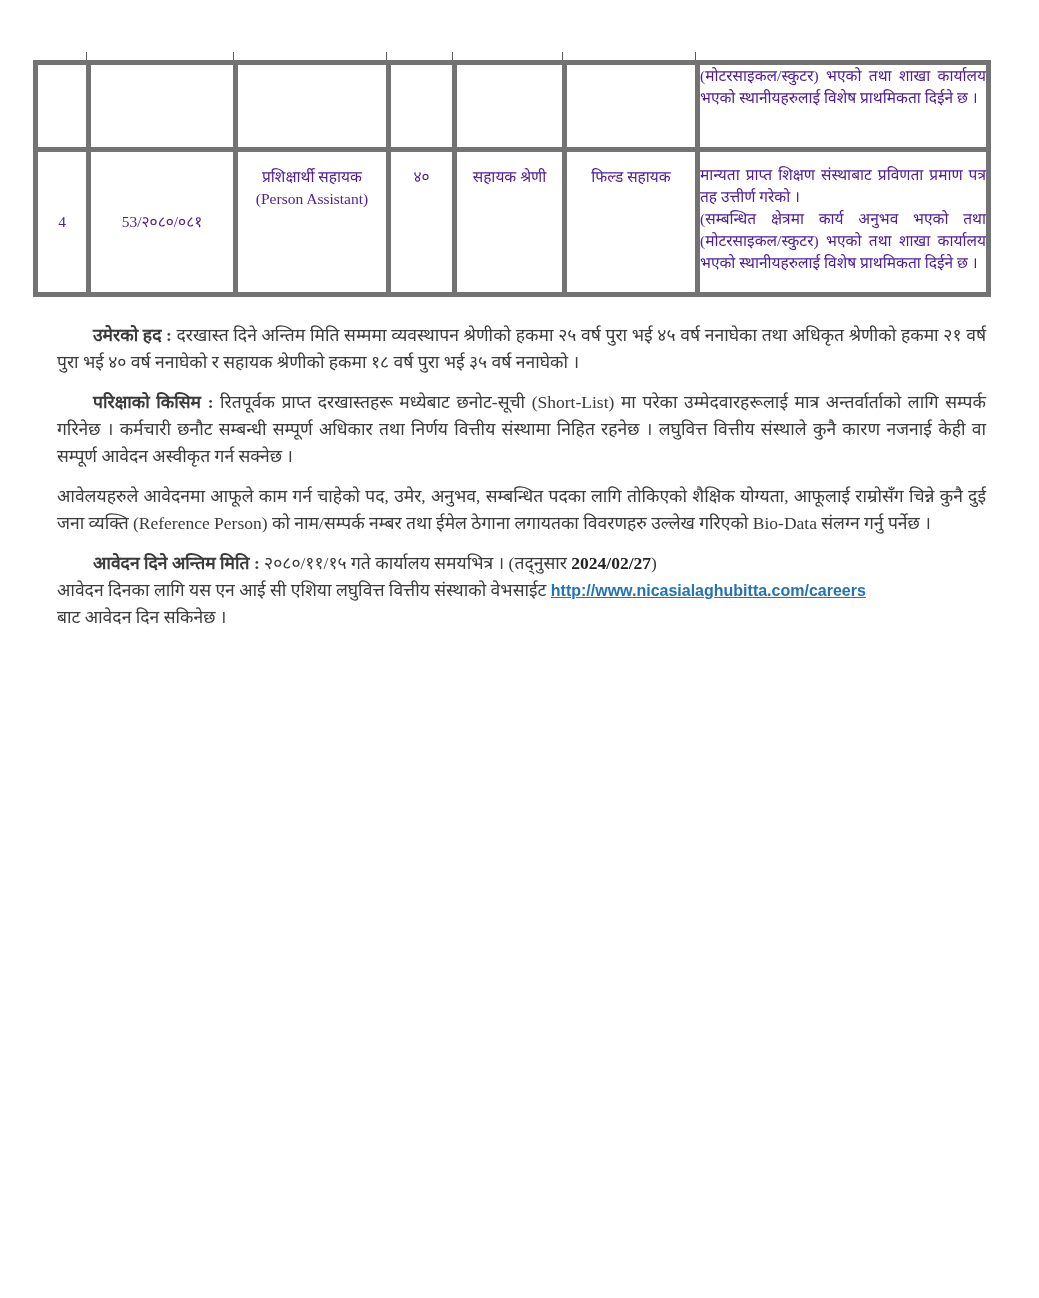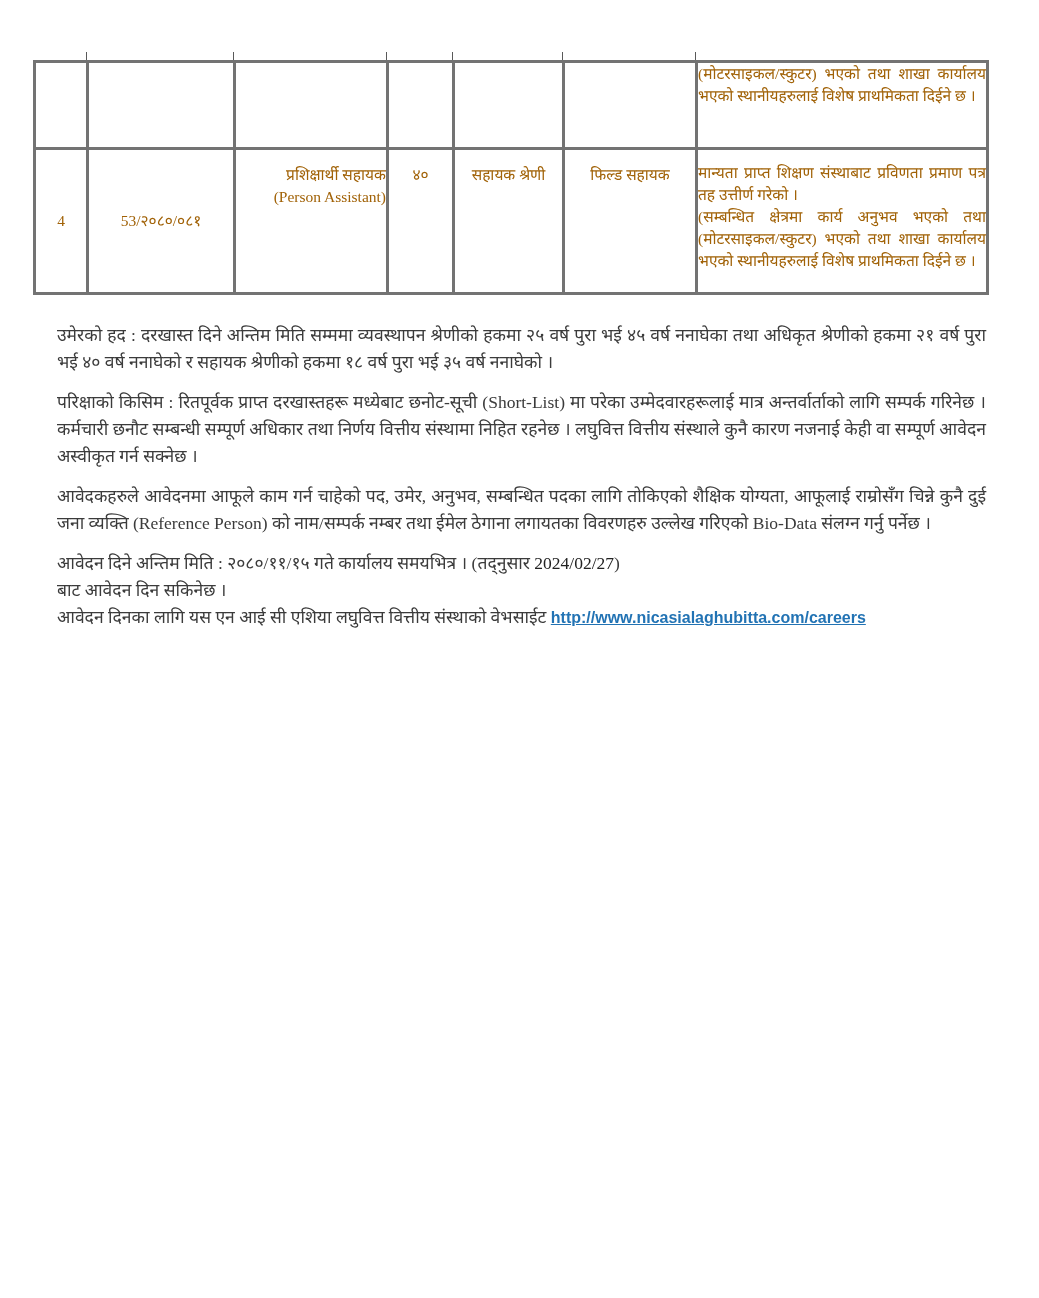--- a/index.html
+++ b/index.html
@@ -16,44 +16,44 @@
   
   table.vacancy {
     position: absolute;
     left: 33px;
     top: 60px;
     width: 953px;
     border-collapse: collapse;
     table-layout: fixed;
   }
   table.vacancy td {
-    border: 3px solid #737373;
+    border: 5px solid #737373;
     font-size: 15.5px;
     line-height: 22px;
-    color: #a16207;
+    color: #4c1d95;
     padding: 0;
     vertical-align: top;
     text-align: center;
     overflow: hidden;
   }
   tr.row-cont { height: 87px; }
   tr.row-main { height: 145px; }
   td.remarks-cell {
     text-align: justify;
     padding: 3px 10px 4px 12px;
     vertical-align: top;
   }
   td.remarks-cell .para { display: block; text-align: justify; }
   tr.row-main td.c-sn, tr.row-main td.c-adv { vertical-align: middle; }
   tr.row-main td.c-pos, tr.row-main td.c-num, tr.row-main td.c-grade, tr.row-main td.c-type {
     vertical-align: top;
     padding-top: 14px;
   }
   tr.row-main td.remarks-cell { padding-top: 12px; }
-  .pos-line { display: block; text-align: right; }
+  .pos-line { display: block; }
 
   
   .stub {
     position: absolute;
     width: 1px;
     height: 8px;
     top: 52px;
     background: #595959;
   }
 
@@ -61,24 +61,24 @@
   .notes {
     position: absolute;
     left: 57px;
     top: 322px;
     width: 929px;
     font-size: 17.5px;
     line-height: 27px;
     text-align: justify;
   }
   .notes p { margin: 0 0 13px 0; }
-  .lead { font-weight: normal; }
+  .lead { font-weight: bold; margin-left: 36px; }
   .line-break { display: block; }
   .date-en {
-    font-weight: normal;
+    font-weight: bold;
     color: #222222;
   }
   a.site-link {
     font-family: "Liberation Sans", "DejaVu Sans", sans-serif;
     font-weight: bold;
     font-size: 16px;
     color: #2273b4;
     text-decoration: underline;
     cursor: pointer;
   }
@@ -140,23 +140,23 @@
     <p>
       <span class="lead">उमेरको हद :</span><span> दरखास्त दिने अन्तिम मिति सम्ममा व्यवस्थापन श्रेणीको हकमा २५ वर्ष पुरा भई ४५ वर्ष ननाघेका तथा अधिकृत श्रेणीको हकमा २१ वर्ष पुरा भई ४० वर्ष ननाघेको र सहायक श्रेणीको हकमा १८ वर्ष पुरा भई ३५ वर्ष ननाघेको ।</span>
     </p>
 
     <p>
       <span class="lead">परिक्षाको किसिम :</span><span> रितपूर्वक प्राप्त दरखास्तहरू मध्येबाट छनोट-सूची (Short-List) मा परेका उम्मेदवारहरूलाई मात्र अन्तर्वार्ताको लागि सम्पर्क गरिनेछ । कर्मचारी छनौट सम्बन्धी सम्पूर्ण अधिकार तथा निर्णय वित्तीय संस्थामा निहित रहनेछ । लघुवित्त वित्तीय संस्थाले कुनै कारण नजनाई केही वा सम्पूर्ण आवेदन अस्वीकृत गर्न सक्नेछ ।</span>
     </p>
 
 
     <p>
-      <span>आवेदकहरुले आवेदनमा आफूले काम गर्न चाहेको पद, उमेर, अनुभव, सम्बन्धित पदका लागि तोकिएको शैक्षिक योग्यता, आफूलाई राम्रोसँग चिन्ने कुनै दुई जना व्यक्ति (Reference Person) को नाम/सम्पर्क नम्बर तथा ईमेल ठेगाना लगायतका विवरणहरु उल्लेख गरिएको Bio-Data संलग्न गर्नु पर्नेछ ।</span>
+      <span>आवेलयहरुले आवेदनमा आफूले काम गर्न चाहेको पद, उमेर, अनुभव, सम्बन्धित पदका लागि तोकिएको शैक्षिक योग्यता, आफूलाई राम्रोसँग चिन्ने कुनै दुई जना व्यक्ति (Reference Person) को नाम/सम्पर्क नम्बर तथा ईमेल ठेगाना लगायतका विवरणहरु उल्लेख गरिएको Bio-Data संलग्न गर्नु पर्नेछ ।</span>
     </p>
 
     <p>
       <span class="lead">आवेदन दिने अन्तिम मिति :</span><span> २०८०/११/१५ गते कार्यालय समयभित्र ।  (तद्नुसार </span><span class="date-en">2024/02/27</span><span>)</span>
+      <span class="line-break"><span>आवेदन दिनका लागि यस एन आई सी एशिया लघुवित्त वित्तीय संस्थाको वेभसाईट </span><a class="site-link">http://www.nicasialaghubitta.com/careers</a></span>
       <span class="line-break">बाट आवेदन दिन सकिनेछ ।</span>
-      <span class="line-break"><span>आवेदन दिनका लागि यस एन आई सी एशिया लघुवित्त वित्तीय संस्थाको वेभसाईट </span><a class="site-link">http://www.nicasialaghubitta.com/careers</a></span>
     </p>
 
   </div>
 </div>
 
 </body></html>

